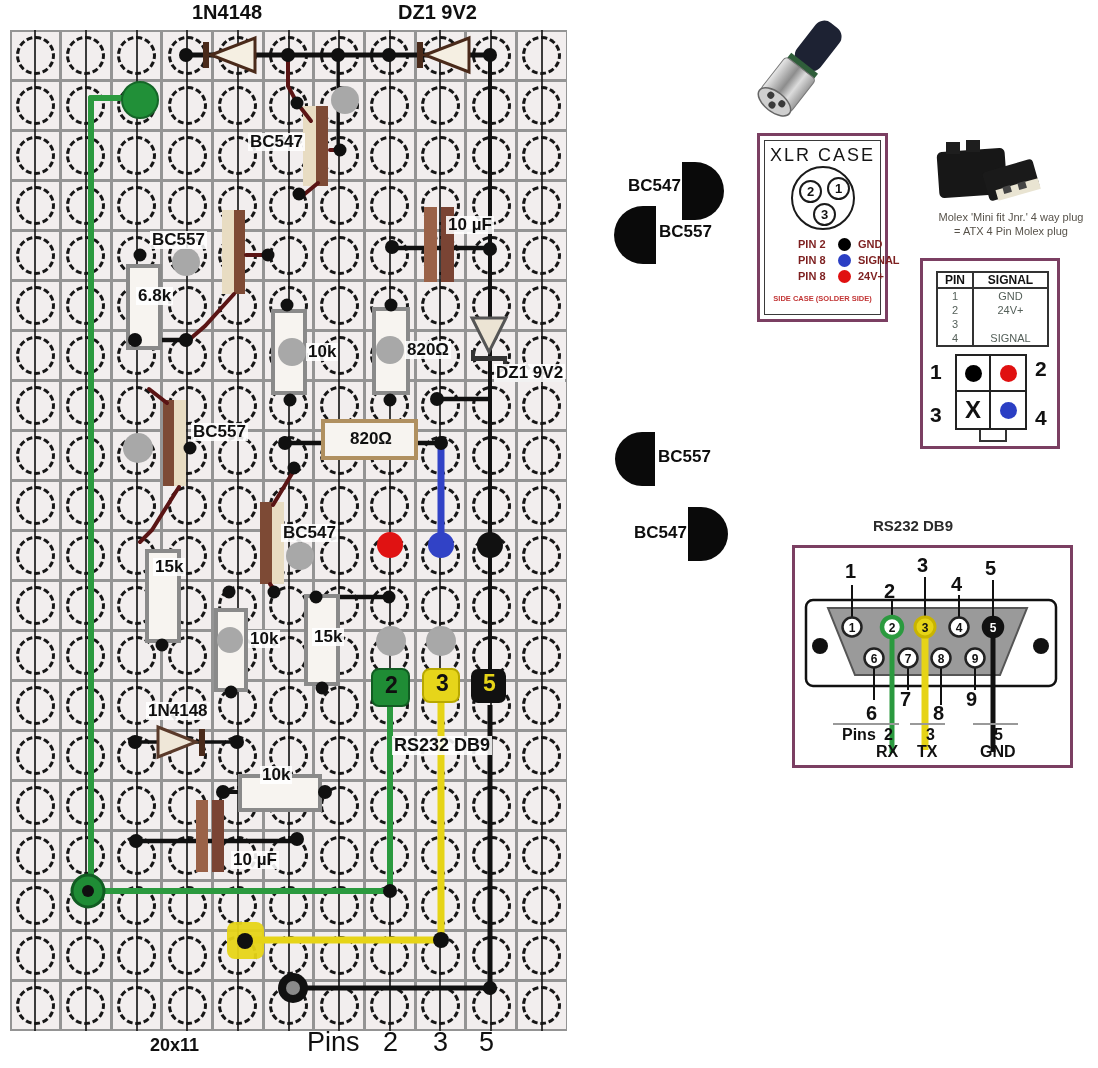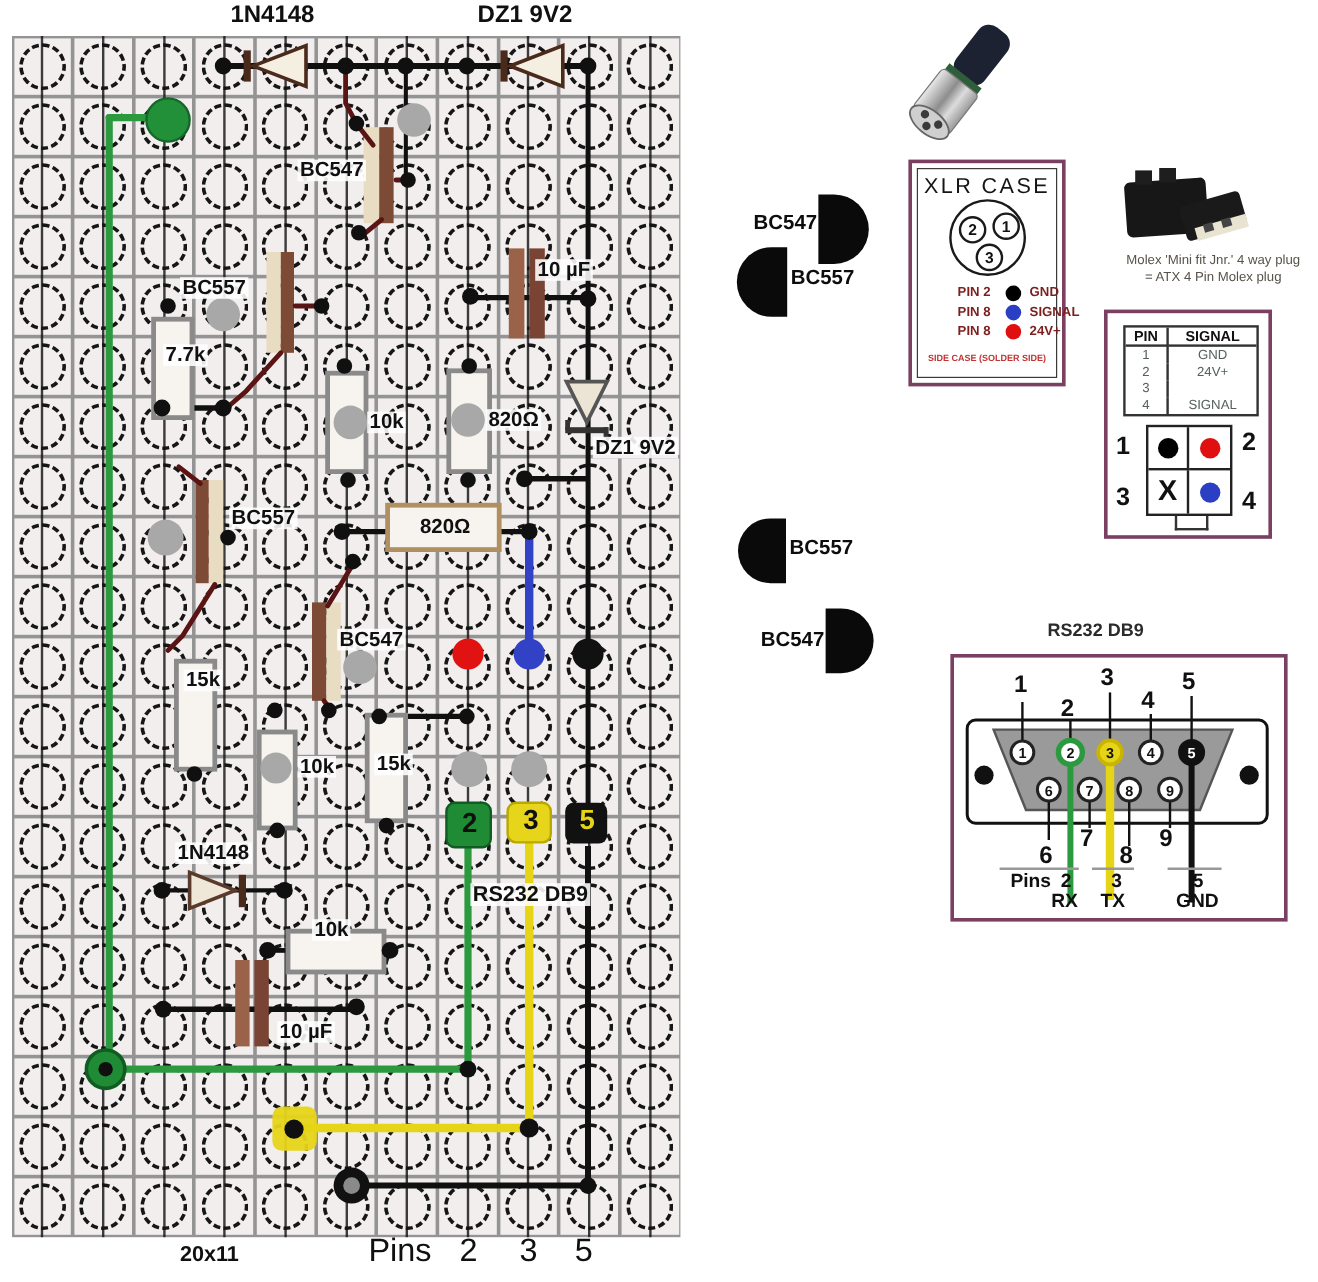--- a/index.html
+++ b/index.html
@@ -988,21 +988,21 @@
         <text x="941" y="663">8</text>
         <text x="975" y="663">9</text>
       </g>
     </g>
   </svg>
 
   <div class="bl fs20 nobg" style="left:190px;top:2px;">1N4148</div>
   <div class="bl fs20 nobg" style="left:396px;top:2px;">DZ1 9V2</div>
   <div class="bl" style="left:248px;top:133px;">BC547</div>
   <div class="bl" style="left:150px;top:231px;">BC557</div>
-  <div class="bl" style="left:136px;top:287px;">7.7k</div>
+  <div class="bl" style="left:136px;top:287px;">6.8k</div>
   <div class="bl" style="left:306px;top:343px;">10k</div>
   <div class="bl" style="left:405px;top:341px;">820Ω</div>
   <div class="bl" style="left:446px;top:216px;">10 µF</div>
   <div class="bl" style="left:494px;top:364px;">DZ1 9V2</div>
   <div class="bl" style="left:191px;top:423px;">BC557</div>
   <div class="bl nobg" style="left:338px;top:430px;width:62px;text-align:center;">820Ω</div>
   <div class="bl" style="left:281px;top:524px;">BC547</div>
   <div class="bl" style="left:153px;top:558px;">15k</div>
   <div class="bl" style="left:248px;top:630px;">10k</div>
   <div class="bl" style="left:312px;top:628px;">15k</div>

